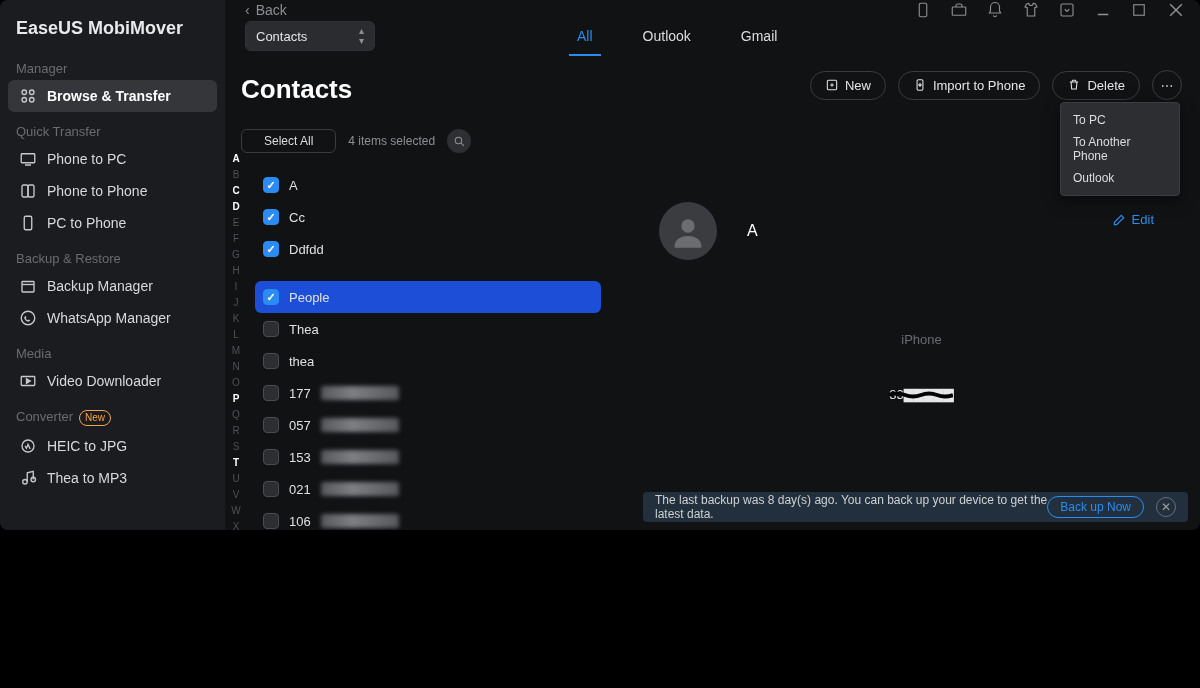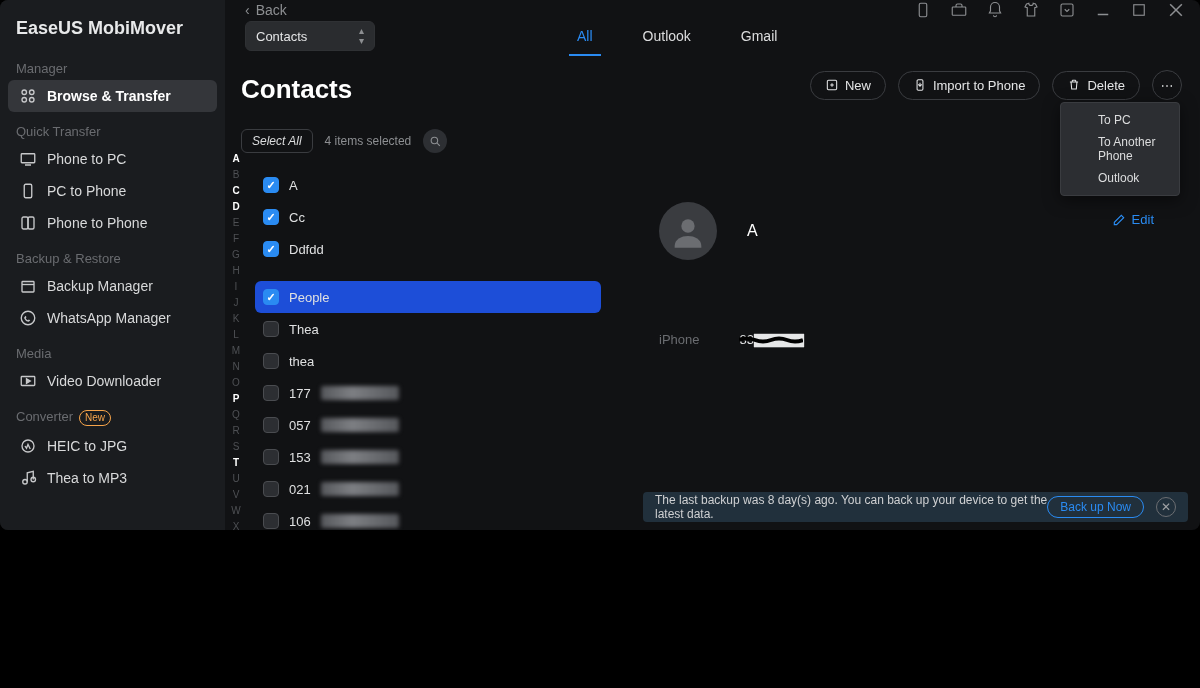--- a/index.html
+++ b/index.html
@@ -49,21 +49,21 @@
   .left{width:360px;display:flex;flex-direction:column;}
   .hdr-row{display:flex;align-items:center;justify-content:space-between;margin-top:22px;}
   .page-title{font-size:26px;font-weight:700;color:#fff;}
   .action-btns{position:absolute;right:18px;top:18px;display:flex;align-items:center;gap:12px;}
   .btn{display:flex;align-items:center;gap:6px;border:1px solid var(--border);border-radius:18px;padding:6px 14px;font-size:13px;color:#e4e5e6;cursor:pointer;background:transparent;}
   .btn .ic{width:14px;height:14px;}
   .btn.icon-only{padding:6px;width:30px;height:30px;justify-content:center;}
 
   
   .select-row{display:flex;align-items:center;gap:12px;margin-top:24px;}
-  .pill{border:1px solid var(--border);border-radius:6px;padding:4px 10px;font-size:12px;color:#dcddde;cursor:pointer;font-style:italic;}
+  .pill{border:1px solid var(--border);border-radius:6px;padding:4px 22px;font-size:12px;color:#dcddde;cursor:pointer;}
   .sub{font-size:12px;color:var(--txt-dim);}
   .search-ic{width:24px;height:24px;border-radius:50%;background:#2d2f33;display:flex;align-items:center;justify-content:center;color:var(--txt-dim);cursor:pointer;}
 
   
   .index{position:absolute;left:0;top:98px;width:22px;display:flex;flex-direction:column;align-items:center;gap:0;}
   .index span{font-size:10px;color:#4e5054;height:16px;display:flex;align-items:center;cursor:pointer;}
   .index span.on{color:#fff;font-weight:700;}
 
   
   .list{margin-top:16px;margin-left:14px;display:flex;flex-direction:column;overflow:hidden;}
@@ -74,29 +74,29 @@
   .cb.checked::after{content:"✓";color:#fff;font-size:11px;font-weight:700;}
   .row .nm{font-size:13px;color:#dfe0e1;white-space:nowrap;overflow:hidden;}
   .blurbox{width:78px;height:14px;background:linear-gradient(90deg,#55575b 0,#7d7f83 40%,#55575b 100%);filter:blur(2px);border-radius:2px;flex:0 0 auto;}
 
   
   .detail{flex:1;padding:20px 0 0 58px;position:relative;}
   .avatar-row{display:flex;align-items:center;gap:30px;margin-top:130px;}
   .avatar{width:58px;height:58px;border-radius:50%;background:#3a3c40;display:flex;align-items:center;justify-content:center;}
   .avatar svg{width:40px;height:40px;fill:#6b6d71;}
   .cname{font-size:16px;color:#fff;}
-  .prow{display:flex;align-items:center;gap:40px;margin-top:72px;font-size:13px;}
+  .prow{display:flex;align-items:center;gap:40px;margin-top:72px;font-size:13px;flex-direction:column;}
   .prow .lbl{color:var(--txt-dimmer);}
   .prow .val{color:#e6e7e8;position:relative;}
   .strike{position:absolute;left:0;right:0;top:50%;height:8px;transform:translateY(-50%);}
   .edit{position:absolute;right:30px;top:160px;display:flex;align-items:center;gap:6px;color:var(--accent);font-size:13px;cursor:pointer;}
 
   
   .menu{position:absolute;right:20px;top:50px;background:#2c2e32;border:1px solid #3a3c40;border-radius:4px;padding:6px 0;width:120px;box-shadow:0 4px 16px rgba(0,0,0,.5);}
-  .menu div{padding:4px 12px;font-size:12px;color:#dcddde;cursor:pointer;margin-left:25px;}
+  .menu div{padding:4px 12px;font-size:12px;color:#dcddde;cursor:pointer;}
 
   
   .bottom{position:absolute;left:418px;right:12px;bottom:8px;height:30px;background:#21303c;border-radius:4px;display:flex;align-items:center;padding:0 12px;font-size:12px;color:#cfd0d2;}
   .bottom .msg{flex:1;}
   .bkbtn{border:1px solid var(--accent);color:var(--accent);border-radius:14px;padding:3px 12px;font-size:12px;cursor:pointer;margin-right:12px;}
   .closex{width:20px;height:20px;border-radius:50%;border:1px solid #6c6e72;display:flex;align-items:center;justify-content:center;color:#a0a2a5;cursor:pointer;}
 </style>
 </head>
 <body>
 
@@ -123,33 +123,33 @@
             <svg viewBox="0 0 24 24" stroke="currentColor" fill="none" stroke-width="1.8">
               <rect x="3" y="5" width="18" height="12" rx="1"></rect>
               <line x1="8" y1="20" x2="16" y2="20"></line>
             </svg>
           </span>
           <span>Phone to PC</span>
         </div>
         <div class="side-item">
           <span class="ic">
             <svg viewBox="0 0 24 24" stroke="currentColor" fill="none" stroke-width="1.8">
-              <rect x="7" y="3" width="10" height="18" rx="2"></rect>
-            </svg>
-          </span>
-          <span>PC to Phone</span>
-        </div>
-        <div class="side-item">
-          <span class="ic">
-            <svg viewBox="0 0 24 24" stroke="currentColor" fill="none" stroke-width="1.8">
               <rect x="4" y="4" width="8" height="16" rx="2"></rect>
               <rect x="12" y="4" width="8" height="16" rx="2"></rect>
             </svg>
           </span>
           <span>Phone to Phone</span>
+        </div>
+        <div class="side-item">
+          <span class="ic">
+            <svg viewBox="0 0 24 24" stroke="currentColor" fill="none" stroke-width="1.8">
+              <rect x="7" y="3" width="10" height="18" rx="2"></rect>
+            </svg>
+          </span>
+          <span>PC to Phone</span>
         </div>
         <div class="sect">Backup &amp; Restore</div>
         <div class="side-item">
           <span class="ic">
             <svg viewBox="0 0 24 24" stroke="currentColor" fill="none" stroke-width="1.8">
               <rect x="4" y="6" width="16" height="14" rx="1"></rect>
               <line x1="4" y1="10" x2="20" y2="10"></line>
             </svg>
           </span>
           <span>Backup Manager</span>

